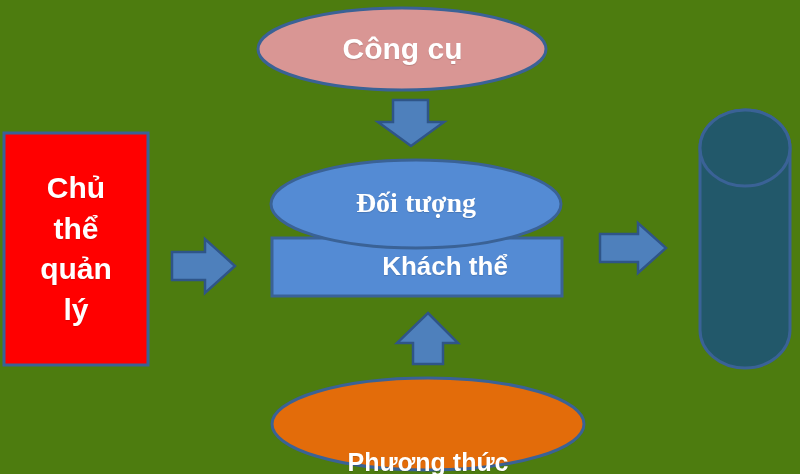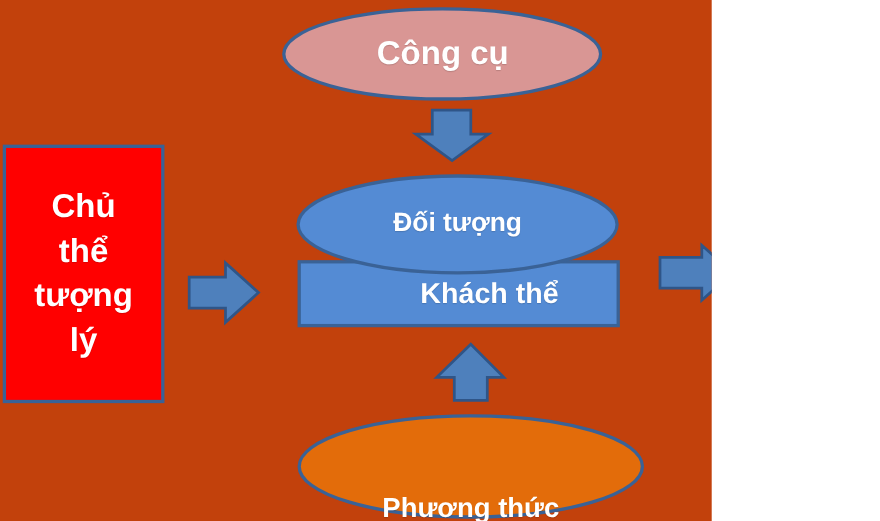--- a/index.html
+++ b/index.html
@@ -2,23 +2,23 @@
 <html><head>
 <meta charset="utf-8">
 <style>
   html, body {
     margin: 0;
     padding: 0;
     background: #ffffff;
   }
   #stage {
     position: relative;
-    width: 647px;
+    width: 800px;
     height: 474px;
-    background: #c2410c;
+    background: #4d7c0f;
     font-family: "Liberation Sans", "DejaVu Sans", sans-serif;
     overflow: hidden;
   }
   #shapes {
     position: absolute;
     left: 0;
     top: 0;
     width: 800px;
     height: 474px;
   }
@@ -38,21 +38,21 @@
     justify-content: center;
     text-align: center;
     color: #ffffff;
     font-weight: bold;
     white-space: pre-line;
     pointer-events: none;
     text-shadow: 0 1px 1px rgba(0,0,0,0.15);
   }
   .lbl-cong-cu     { left: 258px; top: 10px;  width: 289px; height: 78px;  font-size: 30px; }
   .lbl-chu-the     { left: 4px;   top: 133px; width: 144px; height: 232px; font-size: 30px; line-height: 1.35; }
-  .lbl-doi-tuong   { left: 271px; top: 164px; width: 290px; height: 78px;  font-size: 24px; }
+  .lbl-doi-tuong   { left: 271px; top: 164px; width: 290px; height: 78px;  font-size: 28px; font-family: Liberation Serif, serif; }
   .lbl-khach-the   { left: 272px; top: 238px; width: 290px; height: 56px;  font-size: 26px; padding-left: 28px; }
   .lbl-muc-tieu    { left: 700px; top: 198px; width: 90px;  height: 118px; font-size: 26px; line-height: 1.3; }
   .lbl-phuong-thuc { left: 272px; top: 380px; width: 312px; height: 88px;  font-size: 25px; margin-top: 38px; }
 </style>
 </head>
 <body>
 
 <div id="stage">
 
   <svg id="shapes" viewBox="0 0 800 474">
@@ -73,21 +73,21 @@
     <path class="node-shape" d="M700,148 L700,330 A45,38 0 0 0 790,330 L790,148 A45,38 0 0 0 700,148 Z" fill="#22586A"></path>
     <ellipse class="node-shape" cx="745" cy="148" rx="45" ry="38" fill="#22586A"></ellipse>
 
     <ellipse class="node-shape" cx="428" cy="424" rx="156" ry="46" fill="#E36C0A"></ellipse>
   </svg>
 
   <div class="label lbl-cong-cu">Công cụ</div>
 
   <div class="label lbl-chu-the">Chủ
 thể
-tượng
+quản
 lý</div>
 
   <div class="label lbl-doi-tuong">Đối tượng</div>
 
   <div class="label lbl-khach-the">Khách thể</div>
 
 
   <div class="label lbl-phuong-thuc">Phương thức</div>
 </div>
 

